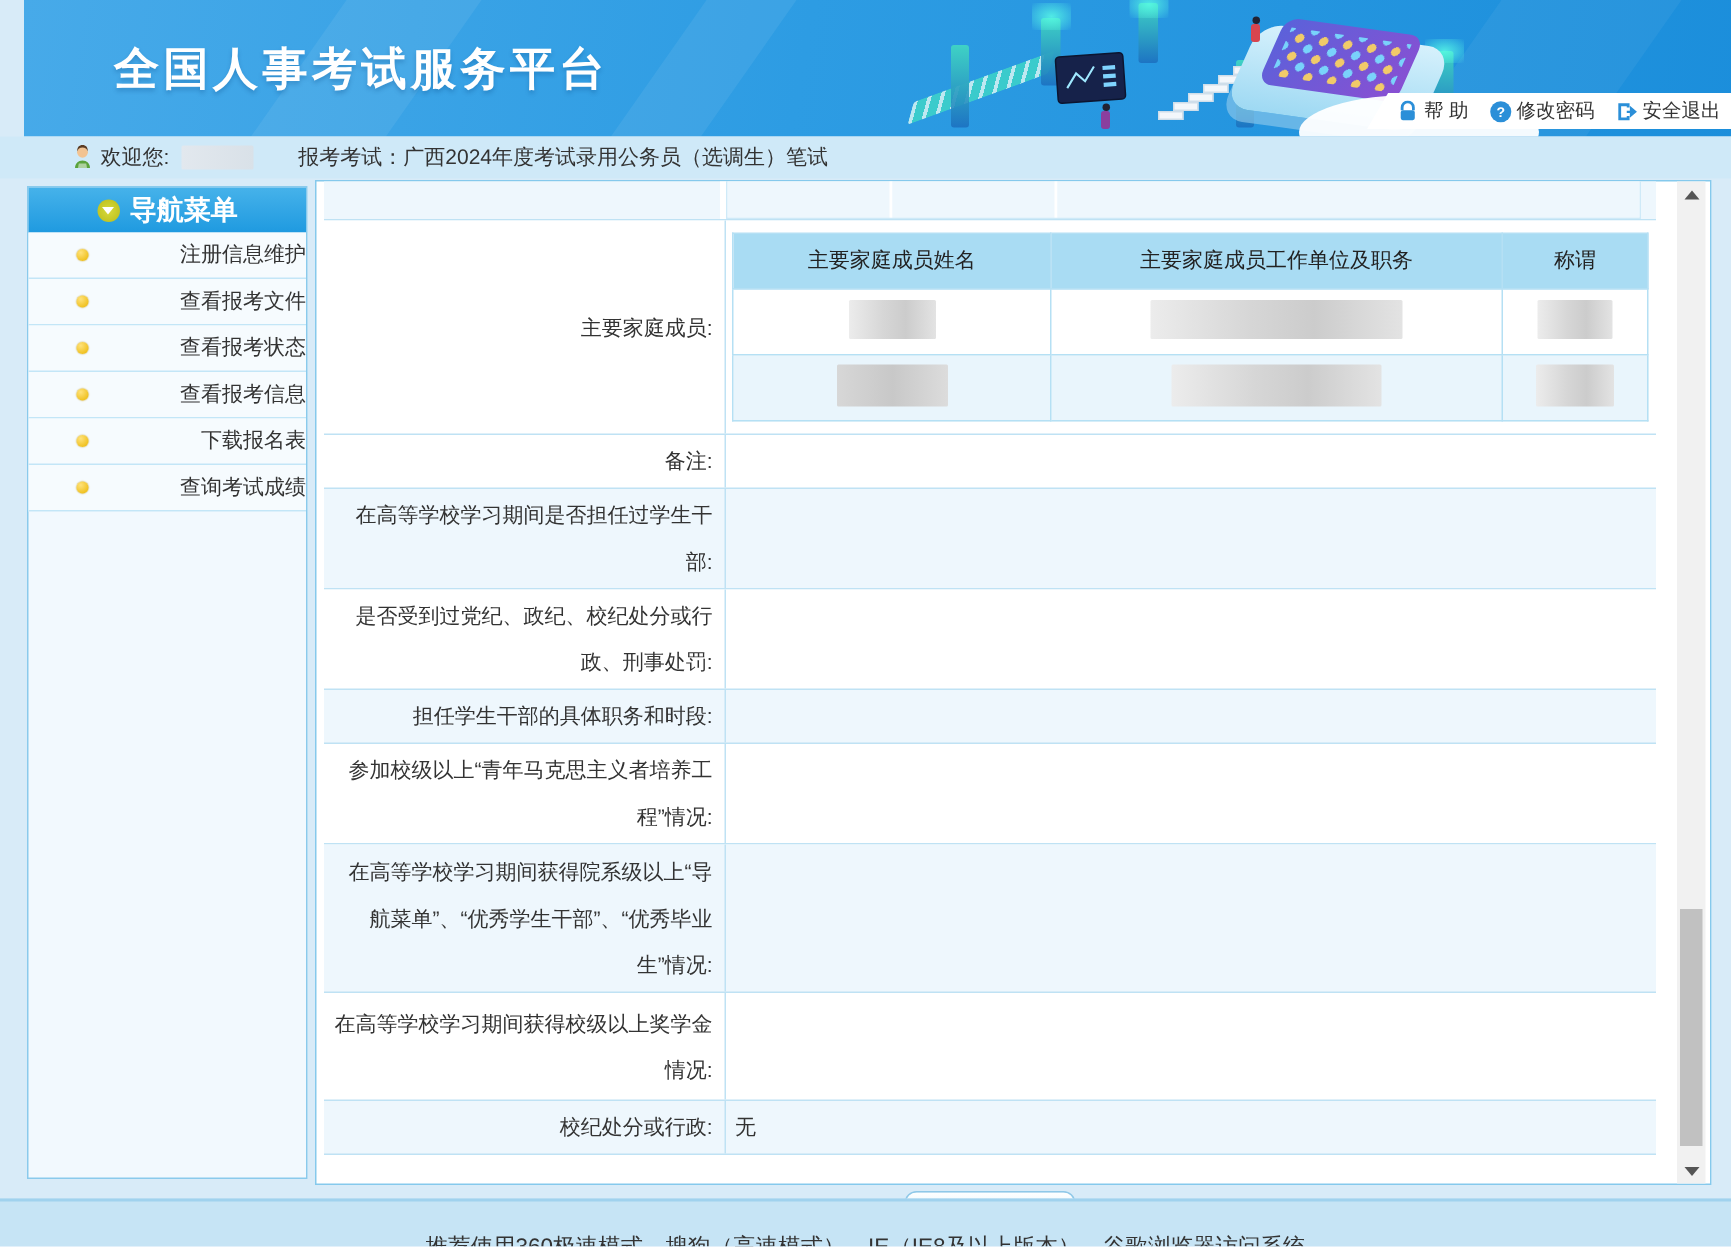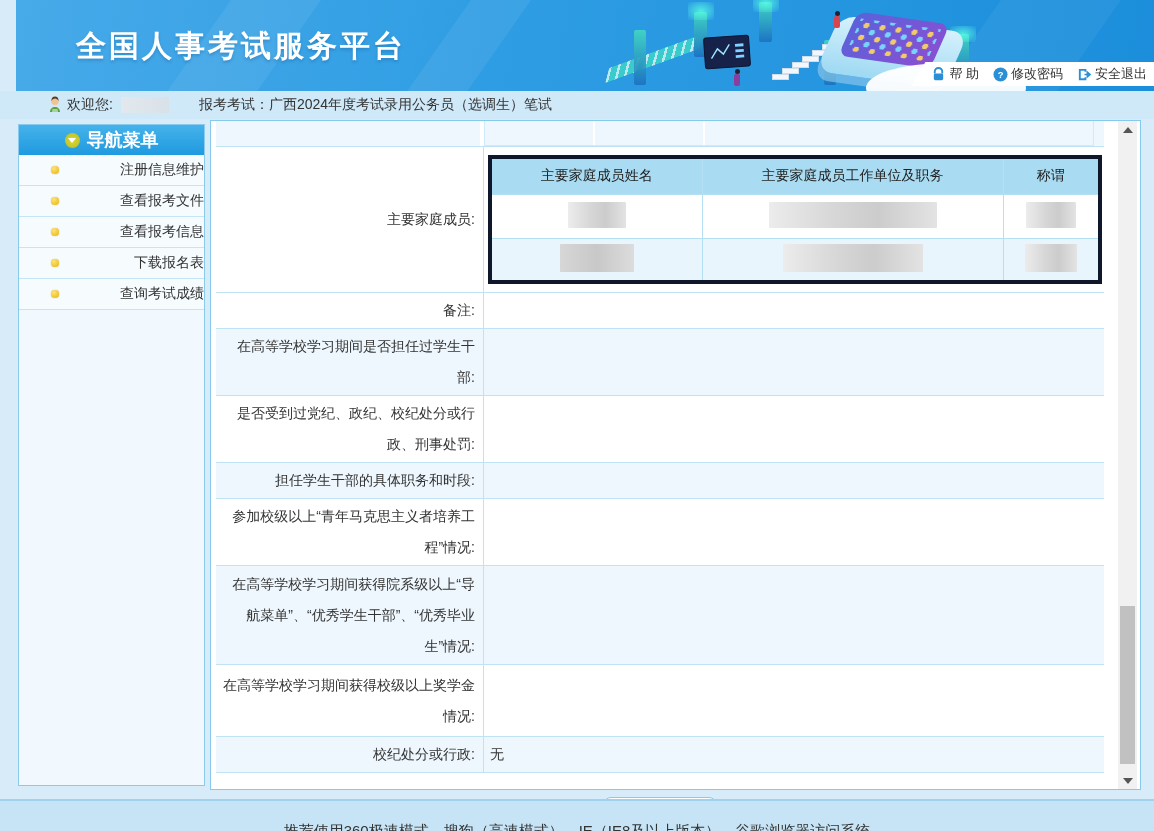--- a/index.html
+++ b/index.html
@@ -99,21 +99,21 @@
   .lite  { background:#eef7fd; }
   .white { background:#fff; }
   
   .fragment { height:26px; }
   .fragment .tlabel { border-right:4px solid #fff; }
   .frag-table { display:flex; height:100%; width:610px; border:1px solid #cfeaf8; border-top:none; }
   .frag-cell { background:#eef7fd; border-right:2px solid #fff; }
   .fc1 { width:110px; } .fc2 { width:110px; } .fc3 { flex:1; border-right:none; }
   
   .family-row .tvalue { padding:8px 0 8px 4px; align-items:flex-start; }
-  .fam-table { width:610px; border:4px solid #0f172a; border-collapse:collapse; table-layout:fixed; }
+  .fam-table { width:610px; border:1px solid #0f172a; border-collapse:collapse; table-layout:fixed; }
   .fam-table th { background:#a9dcf3; font-weight:normal; font-size:14px; height:37px; color:#222;
                   border:1px solid #b5e0f4; }
   .fam-table td { height:44px; border:1px solid #b5e0f4; text-align:center; vertical-align:middle; }
   .fam-table tr.alt td { background:#e9f5fc; }
   .redact { display:inline-block; height:26px; border-radius:1px;
             background:linear-gradient(90deg,#ececec 0%,#d6d6d6 40%,#cccccc 65%,#e3e3e3 100%); }
   
   .btn-wrap { margin-top:24px; text-align:center; }
   .confirm-btn {
     display:inline-block; min-width:100px; padding:4px 14px; font-size:14px; color:#222;
@@ -233,20 +233,24 @@
   <div class="nav-item">
     <span class="bullet"></span>
     <span>注册信息维护</span>
   </div>
   <div class="nav-item">
     <span class="bullet"></span>
     <span>查看报考文件</span>
   </div>
   <div class="nav-item">
     <span class="bullet"></span>
+    <span>查看报考状态</span>
+  </div>
+  <div class="nav-item">
+    <span class="bullet"></span>
     <span>查看报考信息</span>
   </div>
   <div class="nav-item">
     <span class="bullet"></span>
     <span>下载报名表</span>
   </div>
   <div class="nav-item">
     <span class="bullet"></span>
     <span>查询考试成绩</span>
   </div>

